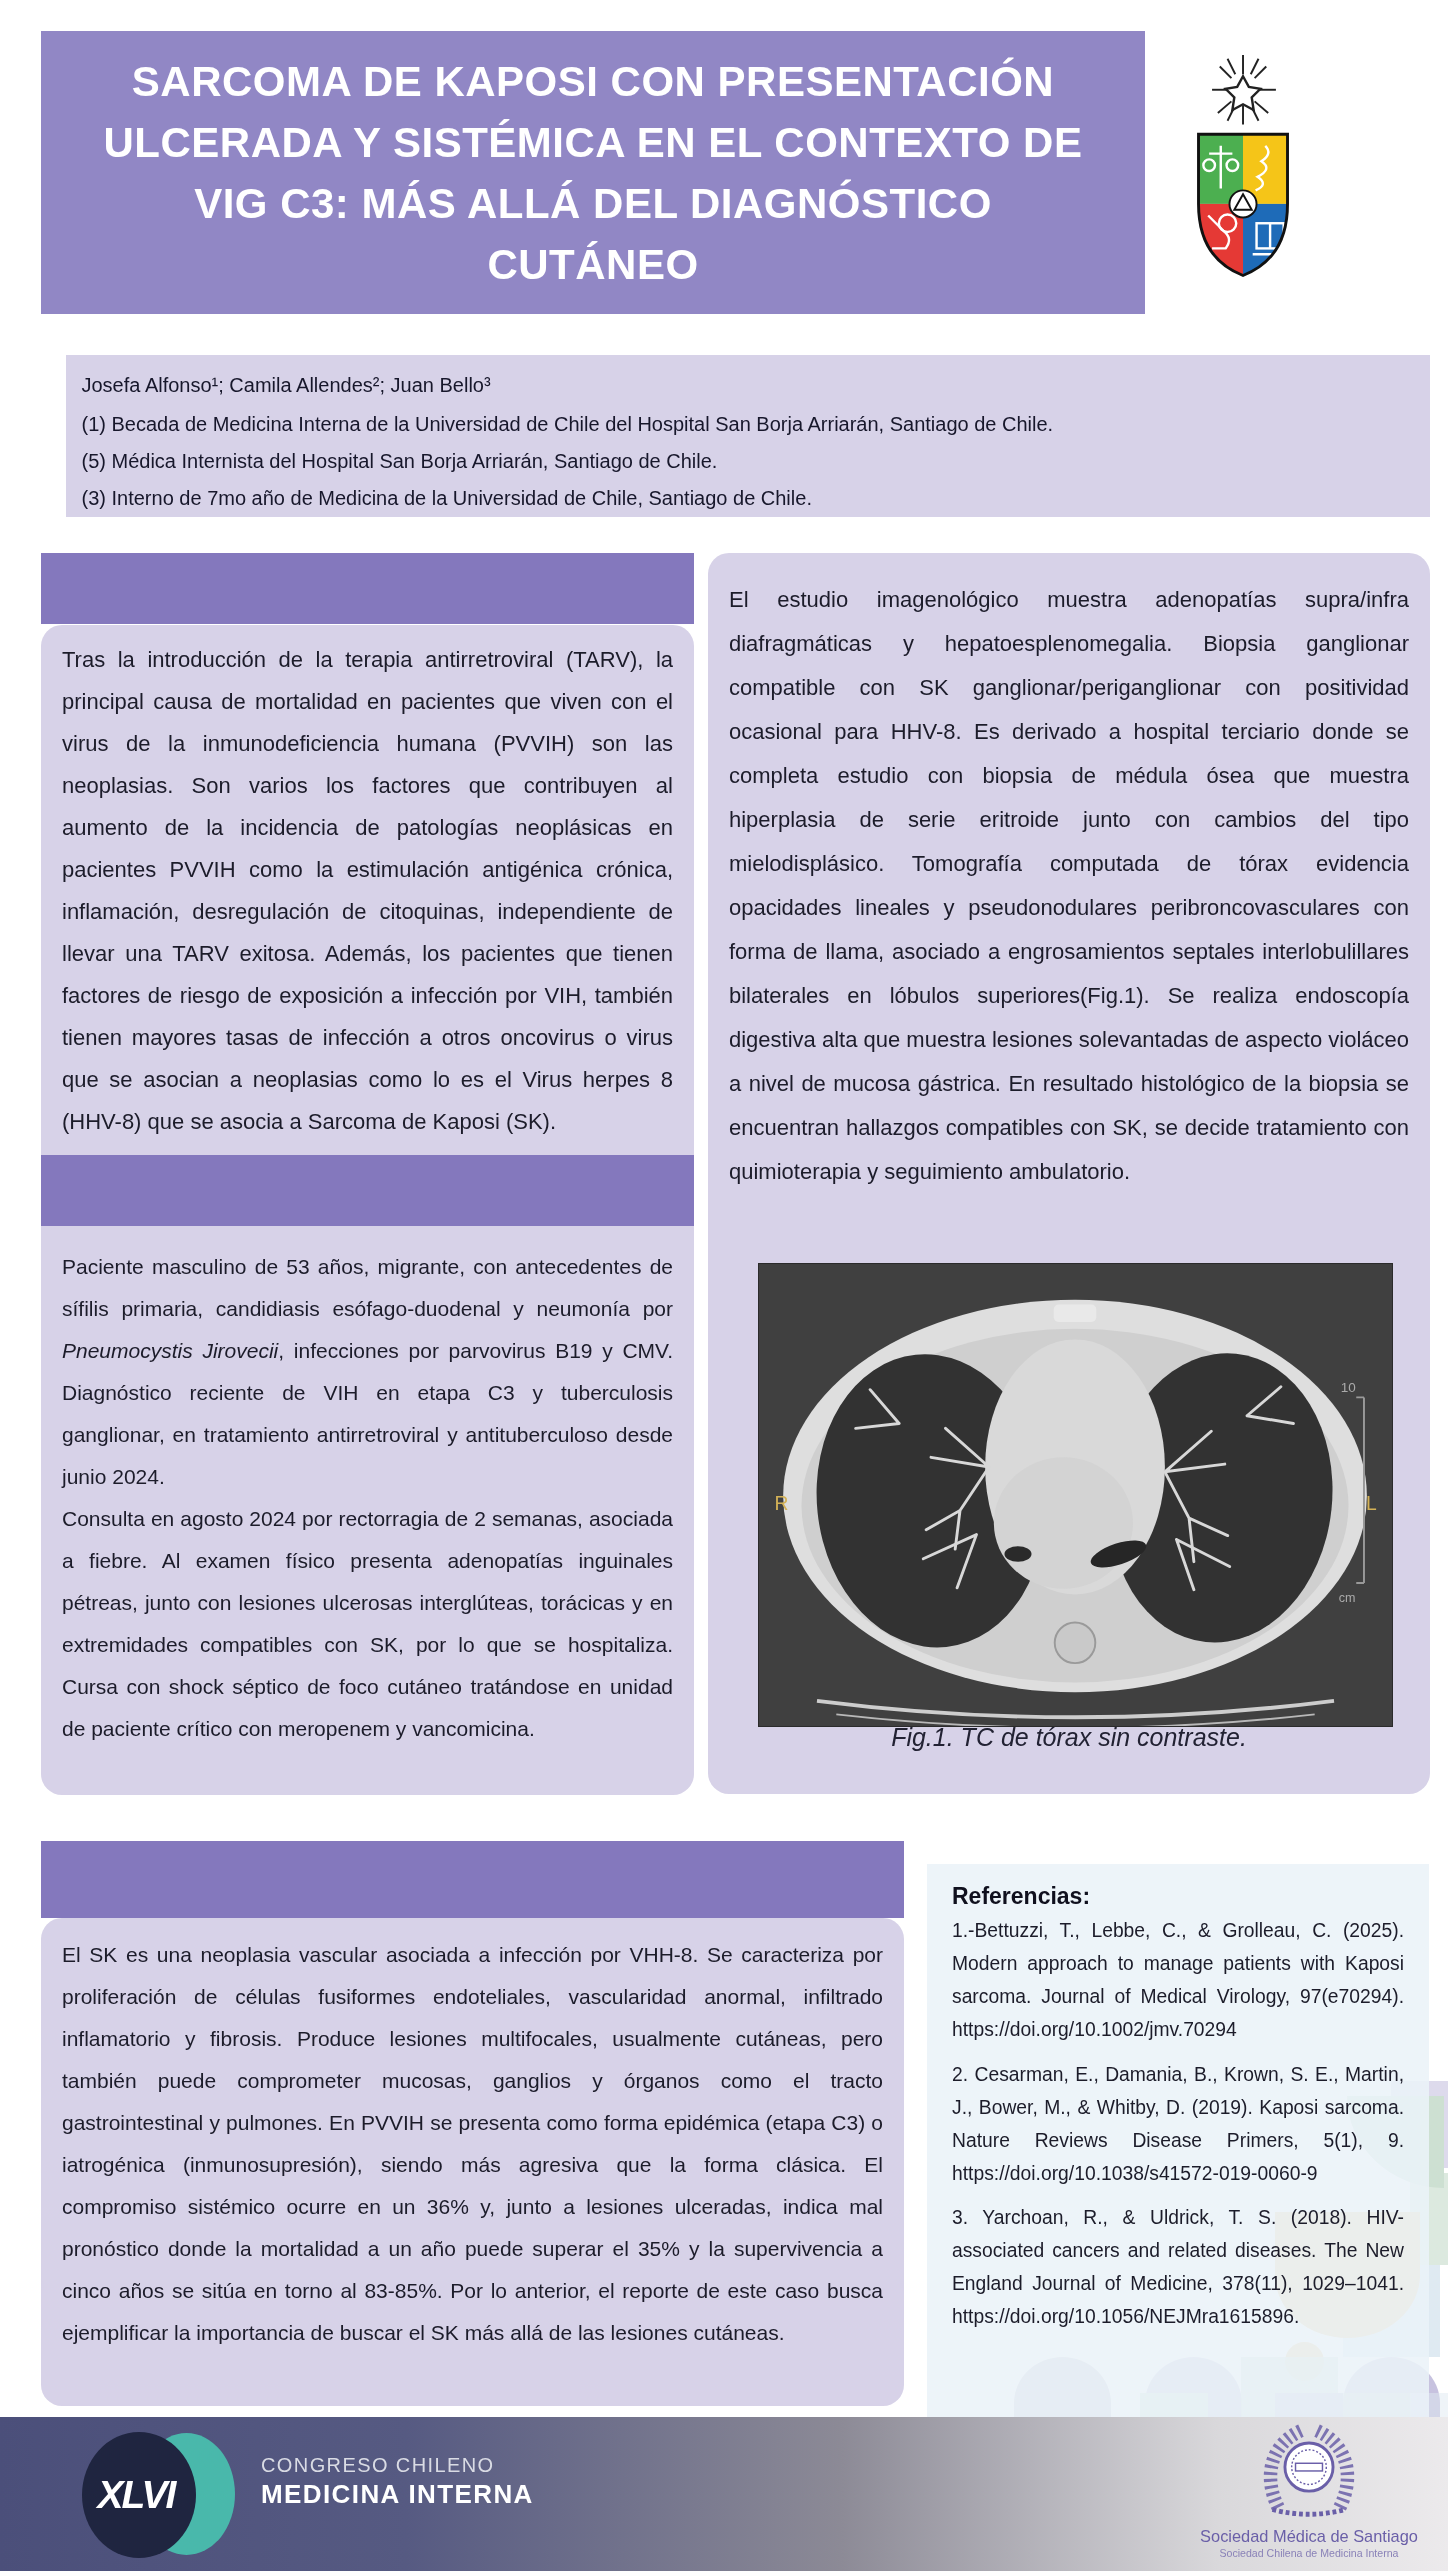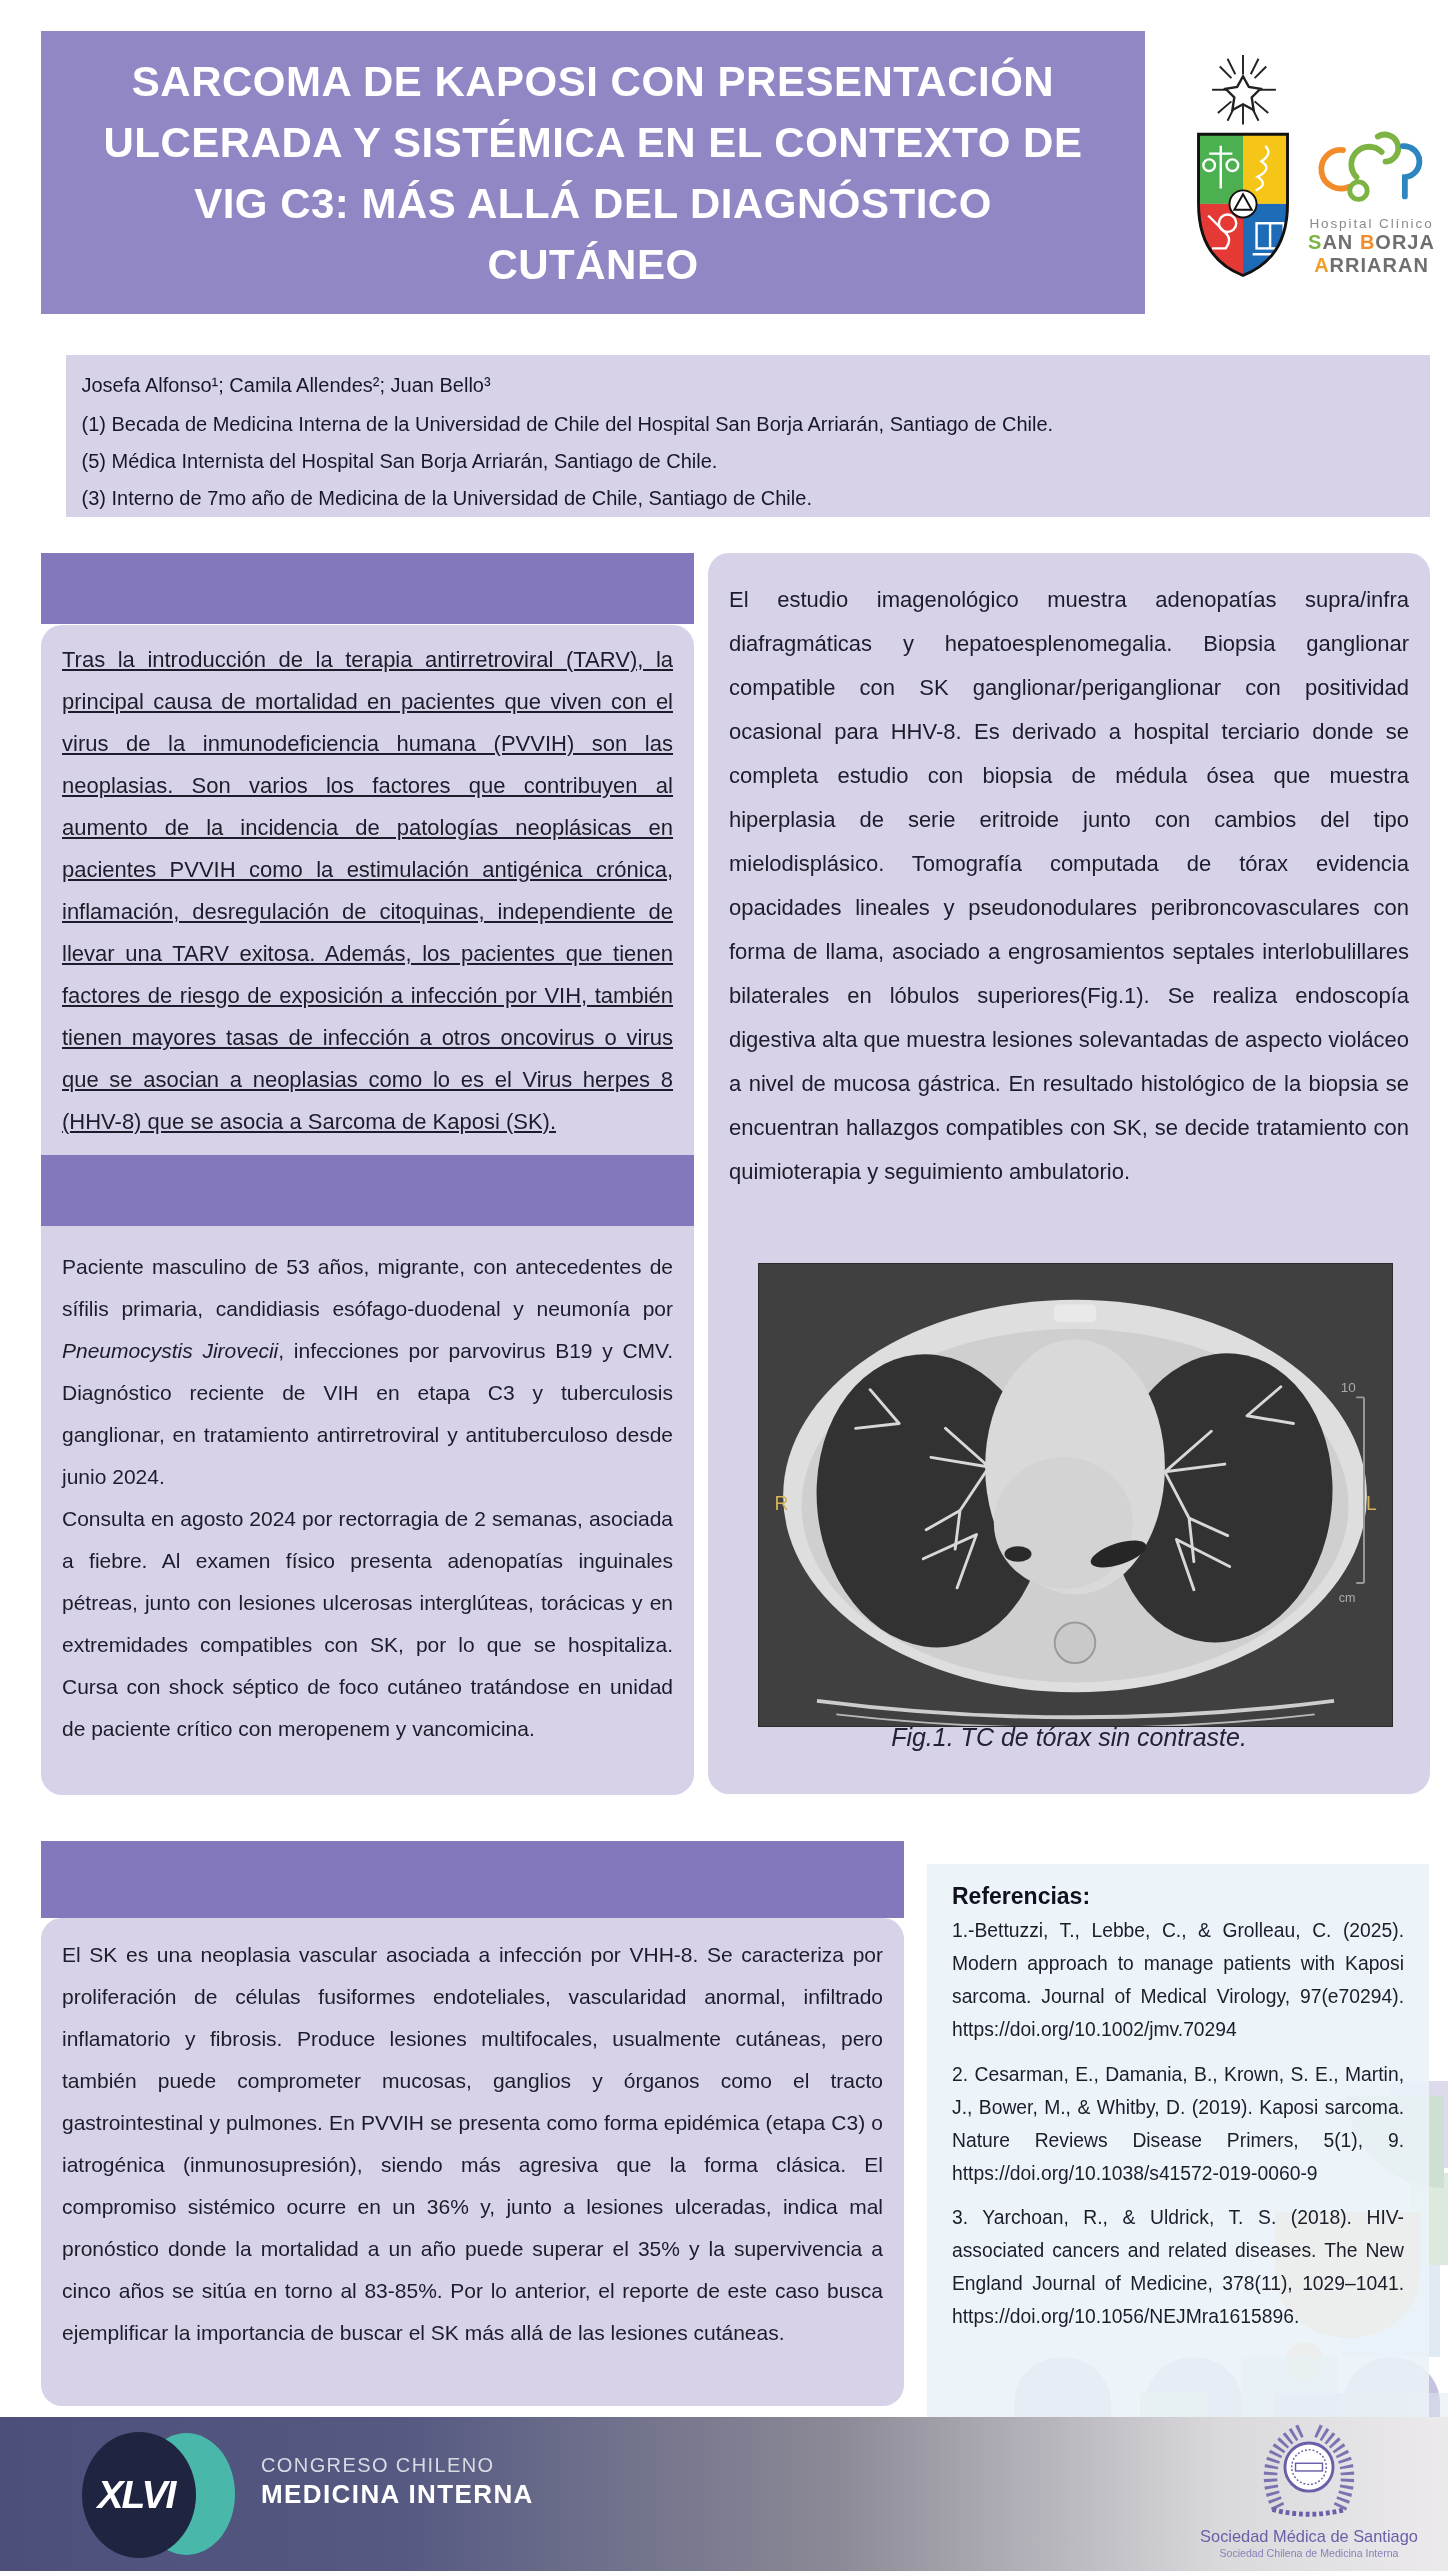--- a/index.html
+++ b/index.html
@@ -39,21 +39,21 @@
   .authors-names{font-size:20px;line-height:41px;color:#17172b;}
   .author-affil{font-size:20px;line-height:37px;color:#17172b;}
 
   
   .bar{position:absolute;background:var(--bar-purple,#8478bd);z-index:1;}
   .panel{position:absolute;background:var(--panel-lavender,#d7d2e8);z-index:1;
          box-sizing:border-box;overflow:hidden;border-radius:21px;}
   .body-text{text-align:justify;color:#1c1c2a;margin:0;}
 
   .s1-bar{left:41px;top:553px;width:653px;height:71px;}
-  .s1-body{left:41px;top:625px;width:653px;height:682px;padding:13.5px 21px 0 21px;text-decoration:underline;}
+  .s1-body{left:41px;top:625px;width:653px;height:682px;padding:13.5px 21px 0 21px;}
   .s1-body p{font-size:22px;line-height:42px;}
 
   .s2-bar{left:41px;top:1155px;width:653px;height:71px;}
   .s2-body{left:41px;top:1227px;width:653px;height:568px;padding:19.3px 21px 0 21px;}
   .s2-body p{font-size:21px;line-height:42px;}
   .it{font-style:italic;}
 
   .right-body{left:708px;top:553px;width:722px;height:1241px;padding:25px 21px 0 21px;}
   .right-body p{font-size:22px;line-height:44px;}
 
@@ -159,34 +159,20 @@
             <rect x="76" y="176" width="28" height="26"></rect>
               <line x1="90" y1="176" x2="90" y2="202"></line>
             <path d="M72 208 h40"></path>
           </g>
         </g>
         <path d="M16 84 h92 v72 q0 56 -46 74 q-46 -18 -46 -74 z" fill="none" stroke="#111" stroke-width="3"></path>
         <circle cx="62" cy="156" r="14" fill="#fff" stroke="#111" stroke-width="2"></circle>
         <path d="M62 146 l9 16 h-18 z" fill="none" stroke="#111" stroke-width="2"></path>
       </svg>
     </div>
-    <div class="sba-wrap">
-      <svg width="116" height="89" viewBox="0 0 120 92">
-        <g fill="none" stroke-linecap="round">
-          <path d="M30 30 a20 20 0 1 0 6 38" stroke="#f28c2b" stroke-width="6"></path>
-          <circle cx="46" cy="72" r="9" stroke="#7cb342" stroke-width="5"></circle>
-          <path d="M44 58 a18 18 0 1 1 26 -26" stroke="#7cb342" stroke-width="6"></path>
-          <path d="M66 16 a14 14 0 1 1 8 26" stroke="#7cb342" stroke-width="6"></path>
-          <path d="M92 26 a16 16 0 1 1 2 32 l0 20" stroke="#2e86c1" stroke-width="6"></path>
-        </g>
-      </svg>
-      <div class="sba-line1">Hospital Clínico</div>
-      <div class="sba-line2"><span class="c-green">S</span><span>AN </span><span class="c-orange">B</span><span>ORJA</span></div>
-      <div class="sba-line3"><span class="c-amber">A</span><span>RRIARAN</span></div>
-    </div>
   </div>
 
   <div class="authors-panel">
     <div class="authors-names">Josefa Alfonso¹; Camila Allendes²; Juan Bello³</div>
     <div class="author-affil">(1) Becada de Medicina Interna de la Universidad de Chile del Hospital San Borja Arriarán, Santiago de Chile.</div>
     <div class="author-affil">(5) Médica Internista del Hospital San Borja Arriarán, Santiago de Chile.</div>
     <div class="author-affil">(3) Interno de 7mo año de Medicina de la Universidad de Chile, Santiago de Chile.</div>
   </div>
 
   <div class="bar s1-bar"></div>

